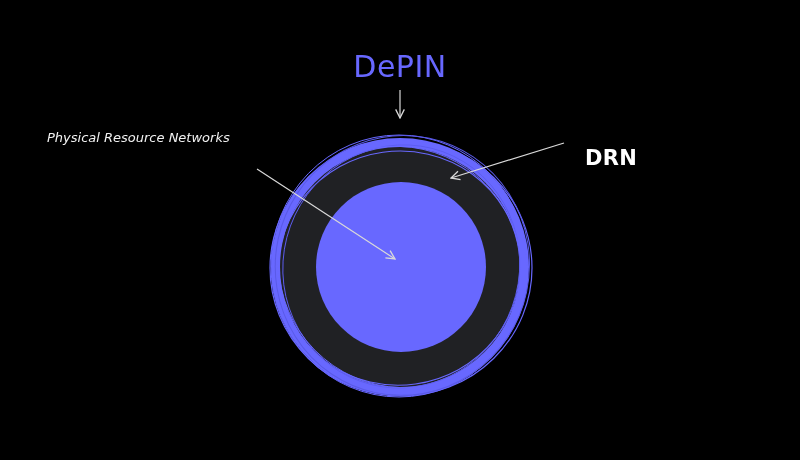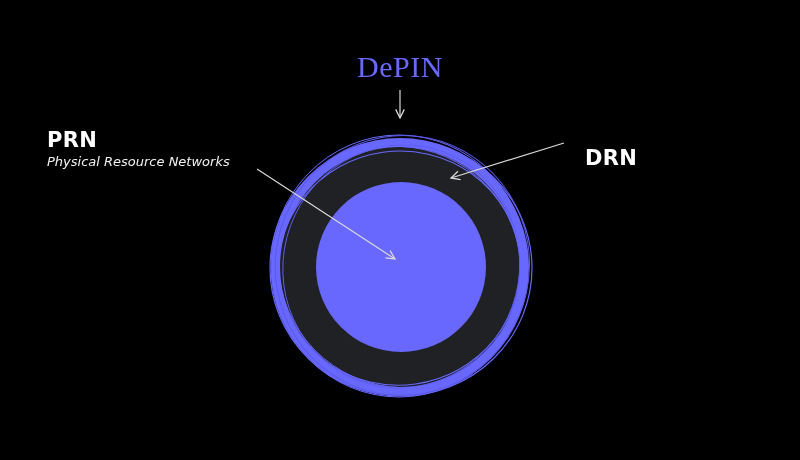--- a/index.html
+++ b/index.html
@@ -22,21 +22,20 @@
     .title {
       position: absolute;
       left: 0;
       width: 800px;
       top: 47px;
       text-align: center;
       font-size: 30px;
       font-weight: 500;
       letter-spacing: 0.5px;
       line-height: 40px;
-      font-family: Liberation Serif, serif;
     }
     .label-block {
       position: absolute;
       color: #ffffff;
     }
     .label-block .abbr {
       font-size: 21px;
       font-weight: 600;
       line-height: 24px;
       letter-spacing: 0.3px;
@@ -82,21 +81,20 @@
     </g>
 
     <circle cx="401" cy="267" r="85" fill="#6868ff"></circle>
 
     <line x1="400" y1="90" x2="400" y2="118" stroke="#d9d9d9" stroke-width="1.2" marker-end="url(#arrowhead)"></line>
     <line x1="257" y1="169" x2="395" y2="259" stroke="#d9d9d9" stroke-width="1.2" marker-end="url(#arrowhead)"></line>
     <line x1="564" y1="143" x2="451" y2="178" stroke="#d9d9d9" stroke-width="1.2" marker-end="url(#arrowhead)"></line>
   </svg>
 
   <div class="label-block prn">
-    <div class="abbr">PRN</div>
     <div class="full">Physical Resource Networks</div>
   </div>
 
   <div class="label-block drn">
     <div class="abbr">DRN</div>
   </div>
 
 </div>
 
 </body></html>

